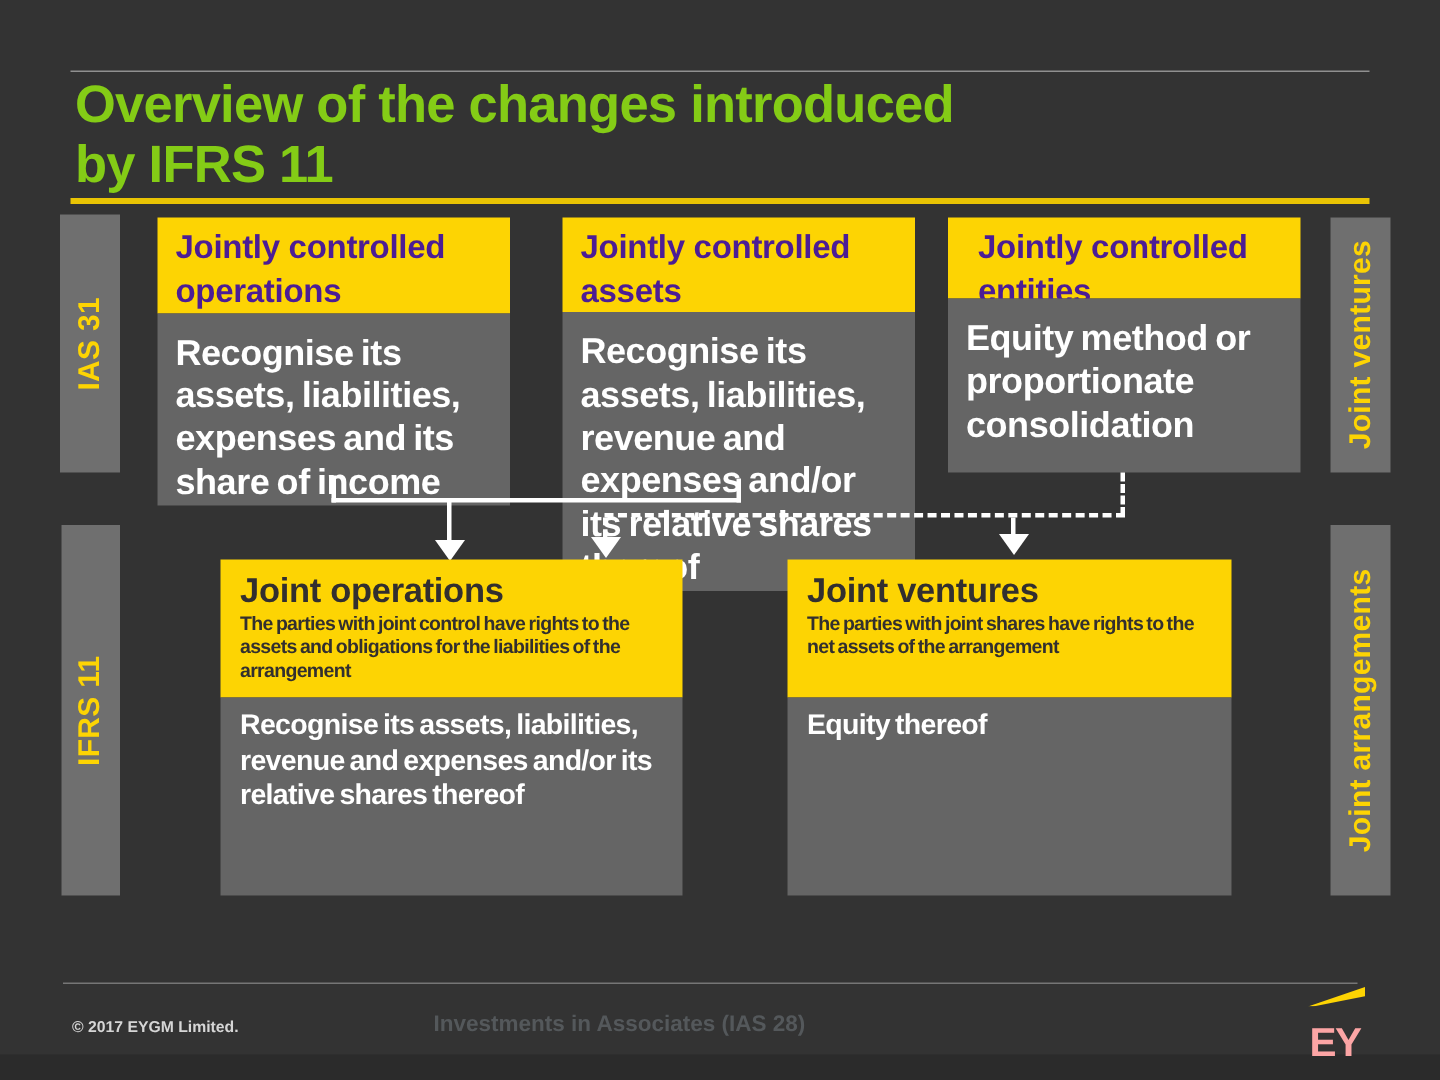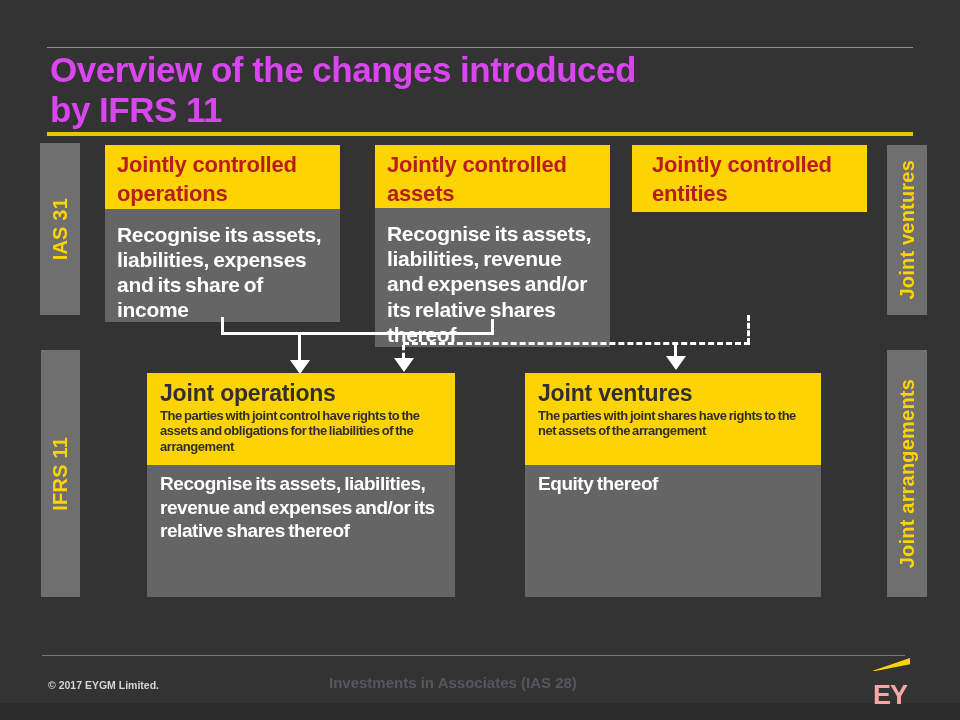--- a/index.html
+++ b/index.html
@@ -5,48 +5,48 @@
   html,body { margin:0; padding:0; background:#222; }
   .slide {
     position:relative; width:960px; height:720px; overflow:hidden;
     background:#333333;
     font-family:"Liberation Sans","DejaVu Sans",sans-serif;
   }
   .abs { position:absolute; }
 
   
   .top-rule { left:47px; top:47px; width:866px; height:1px; background:#909090; }
-  .page-title { left:50px; top:50px; width:840px; color:#d946ef; font-size:35px;
+  .page-title { left:50px; top:50px; width:840px; color:#84cc16; font-size:35px;
     font-weight:bold; line-height:1.14; letter-spacing:-0.5px; }
   .yellow-rule { left:47px; top:132px; width:866px; height:4px; background:#e9c404; }
 
   
   .vbar { background:#6f6f6f; display:flex; align-items:center; justify-content:center; }
   .vbar span {
     writing-mode:vertical-rl; transform:rotate(180deg);
     color:#fdd403; font-weight:bold; font-size:20px; letter-spacing:0.2px; white-space:nowrap;
   }
   .bar-ias31 { left:40px; top:143px; width:40px; height:172px; }
   .bar-jv    { left:887px; top:145px; width:40px; height:170px; }
   .bar-ifrs11{ left:41px; top:350px; width:39px; height:247px; }
   .bar-ja    { left:887px; top:350px; width:40px; height:247px; }
 
   
   .topbox { display:flex; flex-direction:column; }
-  .topbox-header { background:#fdd403; color:#b91c1c; font-weight:bold; font-size:22px;
+  .topbox-header { background:#fdd403; color:#4c1d95; font-weight:bold; font-size:22px;
     line-height:1.33; padding:5px 12px 0 12px; letter-spacing:-0.2px; box-sizing:border-box; }
-  .topbox-body { background:#656565; color:#ffffff; font-weight:bold; font-size:21px;
+  .topbox-body { background:#656565; color:#ffffff; font-weight:bold; font-size:24px;
     line-height:1.2; padding:13px 10px 0 12px; letter-spacing:-0.3px; word-spacing:-1.5px;
     box-sizing:border-box; flex:1; }
   .box1 { left:105px; top:145px; width:235px; height:173px; }
   .box1 .topbox-header { height:66px; }
   .box2 { left:375px; top:145px; width:235px; height:198px; }
   .box2 .topbox-header { height:63px; }
   .box3 { left:632px; top:145px; width:235px; height:170px; }
-  .box3 .topbox-header { height:67px;padding-left:20px; }
+  .box3 .topbox-header { height:54px;padding-left:20px; }
 
   
   .bottombox { display:flex; flex-direction:column; }
   .bb-yellow { background:#fdd403; color:#322f2f; padding:6px 20px 0 13px;
     box-sizing:border-box; height:92px; }
   .bb-title { font-size:23px; font-weight:bold; line-height:1.25; letter-spacing:-0.2px; }
   .bb-def { font-size:13px; font-weight:bold; line-height:1.21; letter-spacing:-0.45px;
     word-spacing:-1px; }
   .bb-gray { background:#656565; color:#ffffff; font-weight:bold; font-size:19px;
     line-height:1.24; padding:7px 13px 0 13px; letter-spacing:-0.45px; word-spacing:-1.5px;
@@ -58,21 +58,21 @@
   .wline { background:#ffffff; }
   .vdash { width:0; border-left:3px dashed #ffffff; }
   .hdash { height:0; border-top:3px dashed #ffffff; }
   .arrowhead { width:0; height:0; border-left:10px solid transparent;
     border-right:10px solid transparent; border-top:14px solid #ffffff; }
 
   
   .footer-rule { left:42px; top:655px; width:863px; height:1px; background:#767676; }
   .footer-copyright { left:48px; top:679px; color:#d6d6d6; font-size:10.5px; font-weight:bold; }
   .footer-page { left:202px; top:674px; color:#bef264; font-size:10px; font-weight:bold;margin-top:36px; }
-  .footer-deck { left:289px; top:674px; color:#54585b; font-size:15px; font-weight:bold;margin-left:40px; }
+  .footer-deck { left:289px; top:674px; color:#54585b; font-size:15px; font-weight:bold; }
   .bottom-band { left:0; top:703px; width:960px; height:17px; background:#2b2b2b; }
 
   .ey-logo { left:869px; top:658px; width:42px; text-align:center; }
   .ey-beam { width:38px; height:13px; margin-left:3px; background:#fdd403;
     clip-path:polygon(0 100%, 100% 0, 100% 48%, 9% 100%); }
   .ey-text { color:#fca5a5; font-size:27px; font-weight:bold; line-height:1;
     margin-top:11px; letter-spacing:-1px; }
 </style>
 </head>
 <body>
@@ -102,20 +102,21 @@
   <div class="abs topbox box1">
     <div class="topbox-header">Jointly controlled operations</div>
     <div class="topbox-body">Recognise its assets, liabilities, expenses and its share of income</div>
   </div>
   <div class="abs topbox box2">
     <div class="topbox-header">Jointly controlled assets</div>
     <div class="topbox-body">Recognise its assets, liabilities, revenue and expenses and/or its relative shares thereof</div>
   </div>
   <div class="abs topbox box3">
     <div class="topbox-header">Jointly controlled entities</div>
+    <div class="topbox-body">Equity method or proportionate consolidation</div>
   </div>
 
   <div class="abs wline" style="left:221px; top:317px; width:3px; height:18px;"></div>
   <div class="abs wline" style="left:221px; top:332px; width:273px; height:3px;"></div>
   <div class="abs wline" style="left:491px; top:319px; width:3px; height:16px;"></div>
   <div class="abs wline" style="left:298px; top:332px; width:3px; height:29px;"></div>
   <div class="abs arrowhead" style="left:290px; top:360px;"></div>
 
   <div class="abs vdash" style="left:747px; top:315px; height:29px;"></div>
   <div class="abs hdash" style="left:403px; top:342px; width:347px;"></div>

